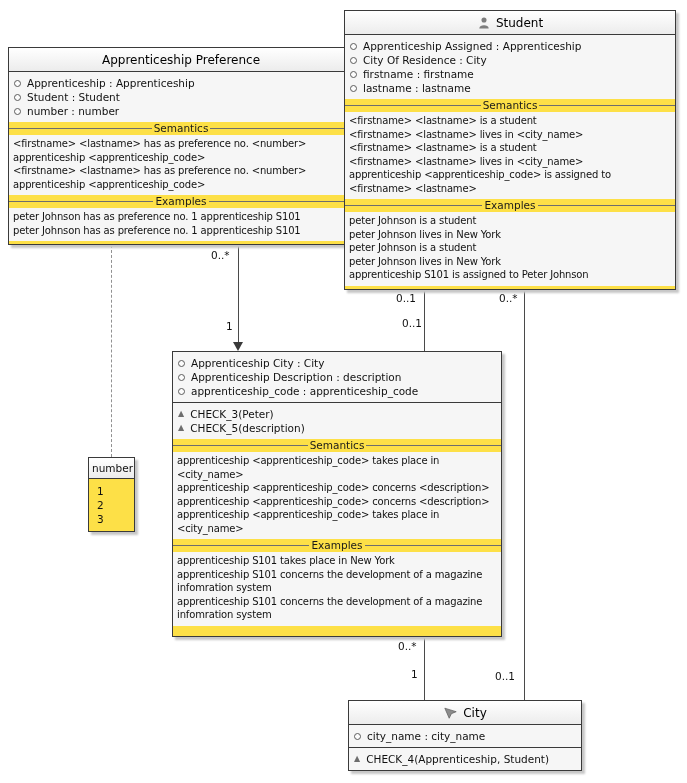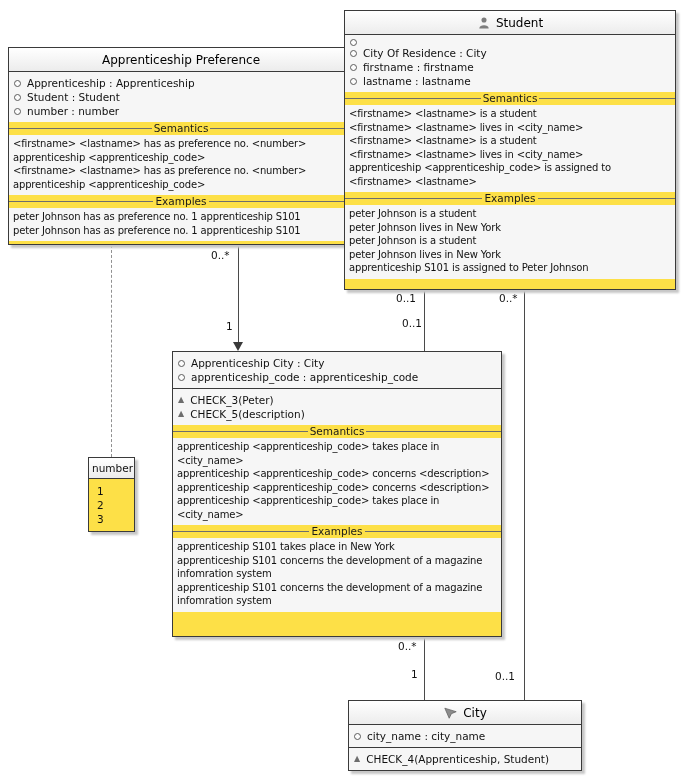--- a/index.html
+++ b/index.html
@@ -177,20 +177,21 @@
         <svg width="14" height="14" viewBox="0 0 16 16">
             <circle cx="8" cy="4.6" r="2.9" fill="#7d7d7d"></circle>
             <path d="M2.6 14.2 C2.6 9.4 13.4 9.4 13.4 14.2 Z" fill="#7d7d7d"></path>
           </svg>
       </span>
       <span>Student</span>
     </header>
     <div class="attrs">
       <div class="attr-row">
           <span class="bullet-circle"></span>
+          <span>Apprenticeship Assigned : Apprenticeship</span>
         </div>
       <div class="attr-row">
           <span class="bullet-circle"></span>
           <span>City Of Residence : City</span>
         </div>
       <div class="attr-row">
           <span class="bullet-circle"></span>
           <span>firstname : firstname</span>
         </div>
       <div class="attr-row">
@@ -218,20 +219,24 @@
       <div class="tline">peter Johnson lives in New York</div>
       <div class="tline">apprenticeship S101 is assigned to Peter Johnson</div>
     </div>
   </section>
 
   <section class="uml-box" style="left:172px;top:351px;width:330px;height:286px">
     <div class="attrs">
       <div class="attr-row">
           <span class="bullet-circle"></span>
           <span>Apprenticeship City : City</span>
+        </div>
+      <div class="attr-row">
+          <span class="bullet-circle"></span>
+          <span>Apprenticeship Description : description</span>
         </div>
       <div class="attr-row">
           <span class="bullet-circle"></span>
           <span>apprenticeship_code : apprenticeship_code</span>
         </div>
     </div>
     <div class="checks">
       <div class="check-row">
           <span class="tri">▲</span>
           <span>CHECK_3(Peter)</span>

